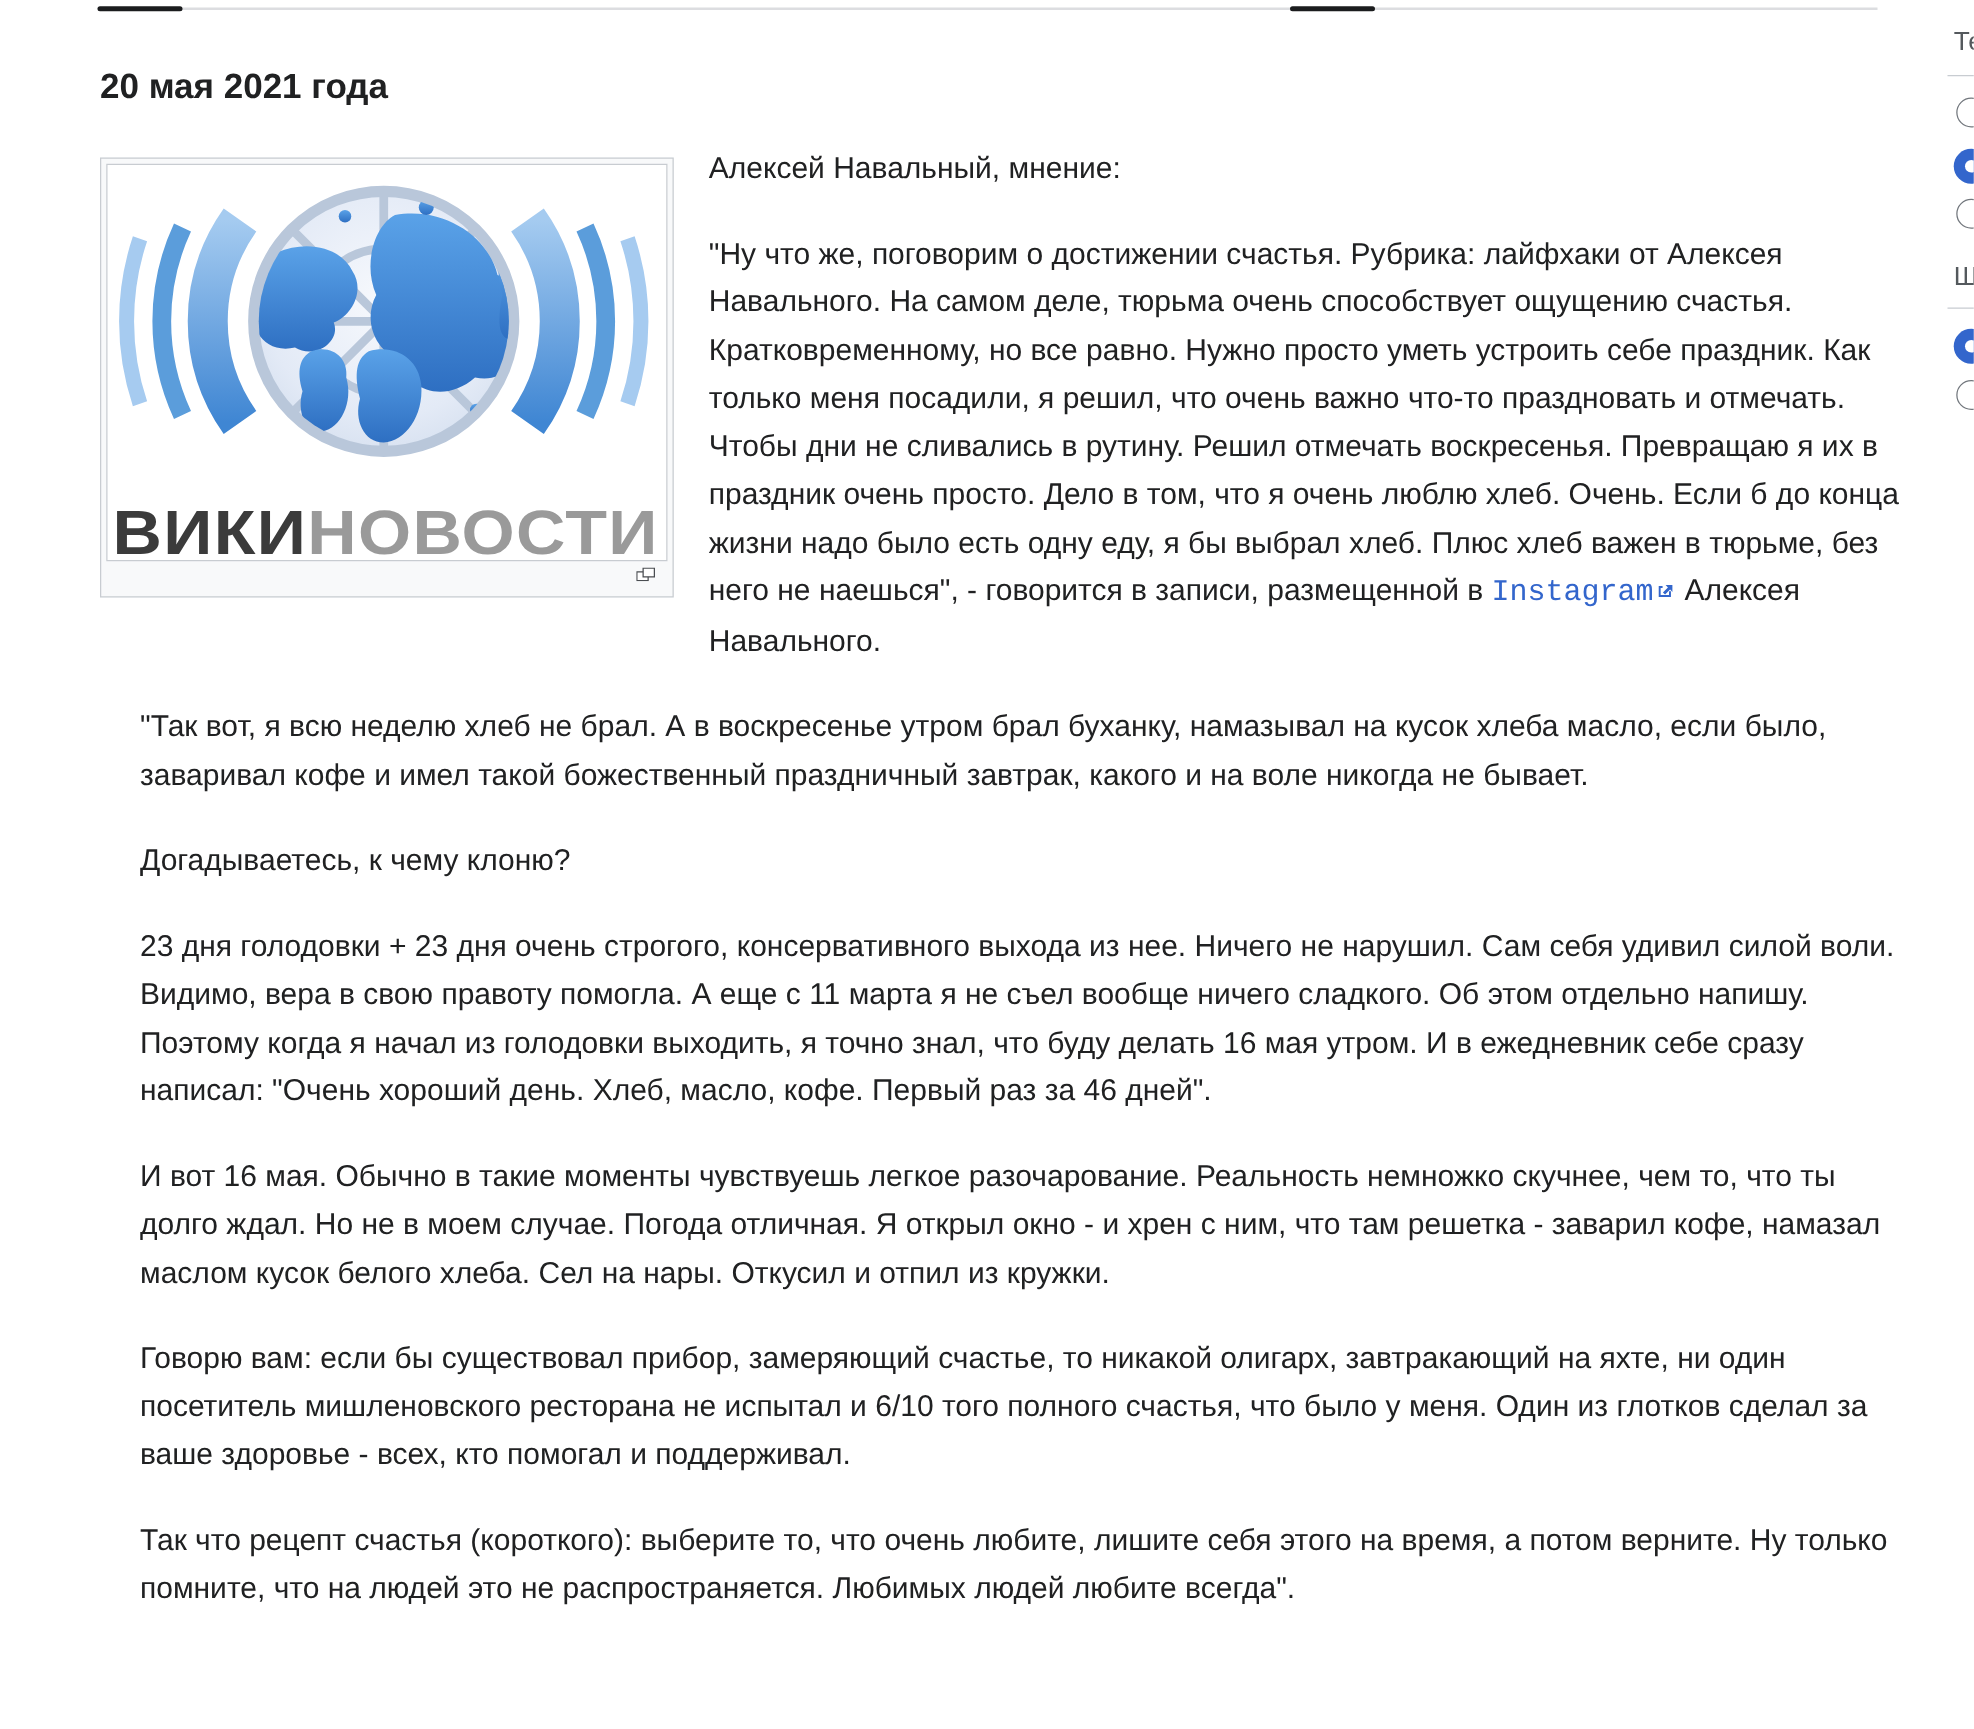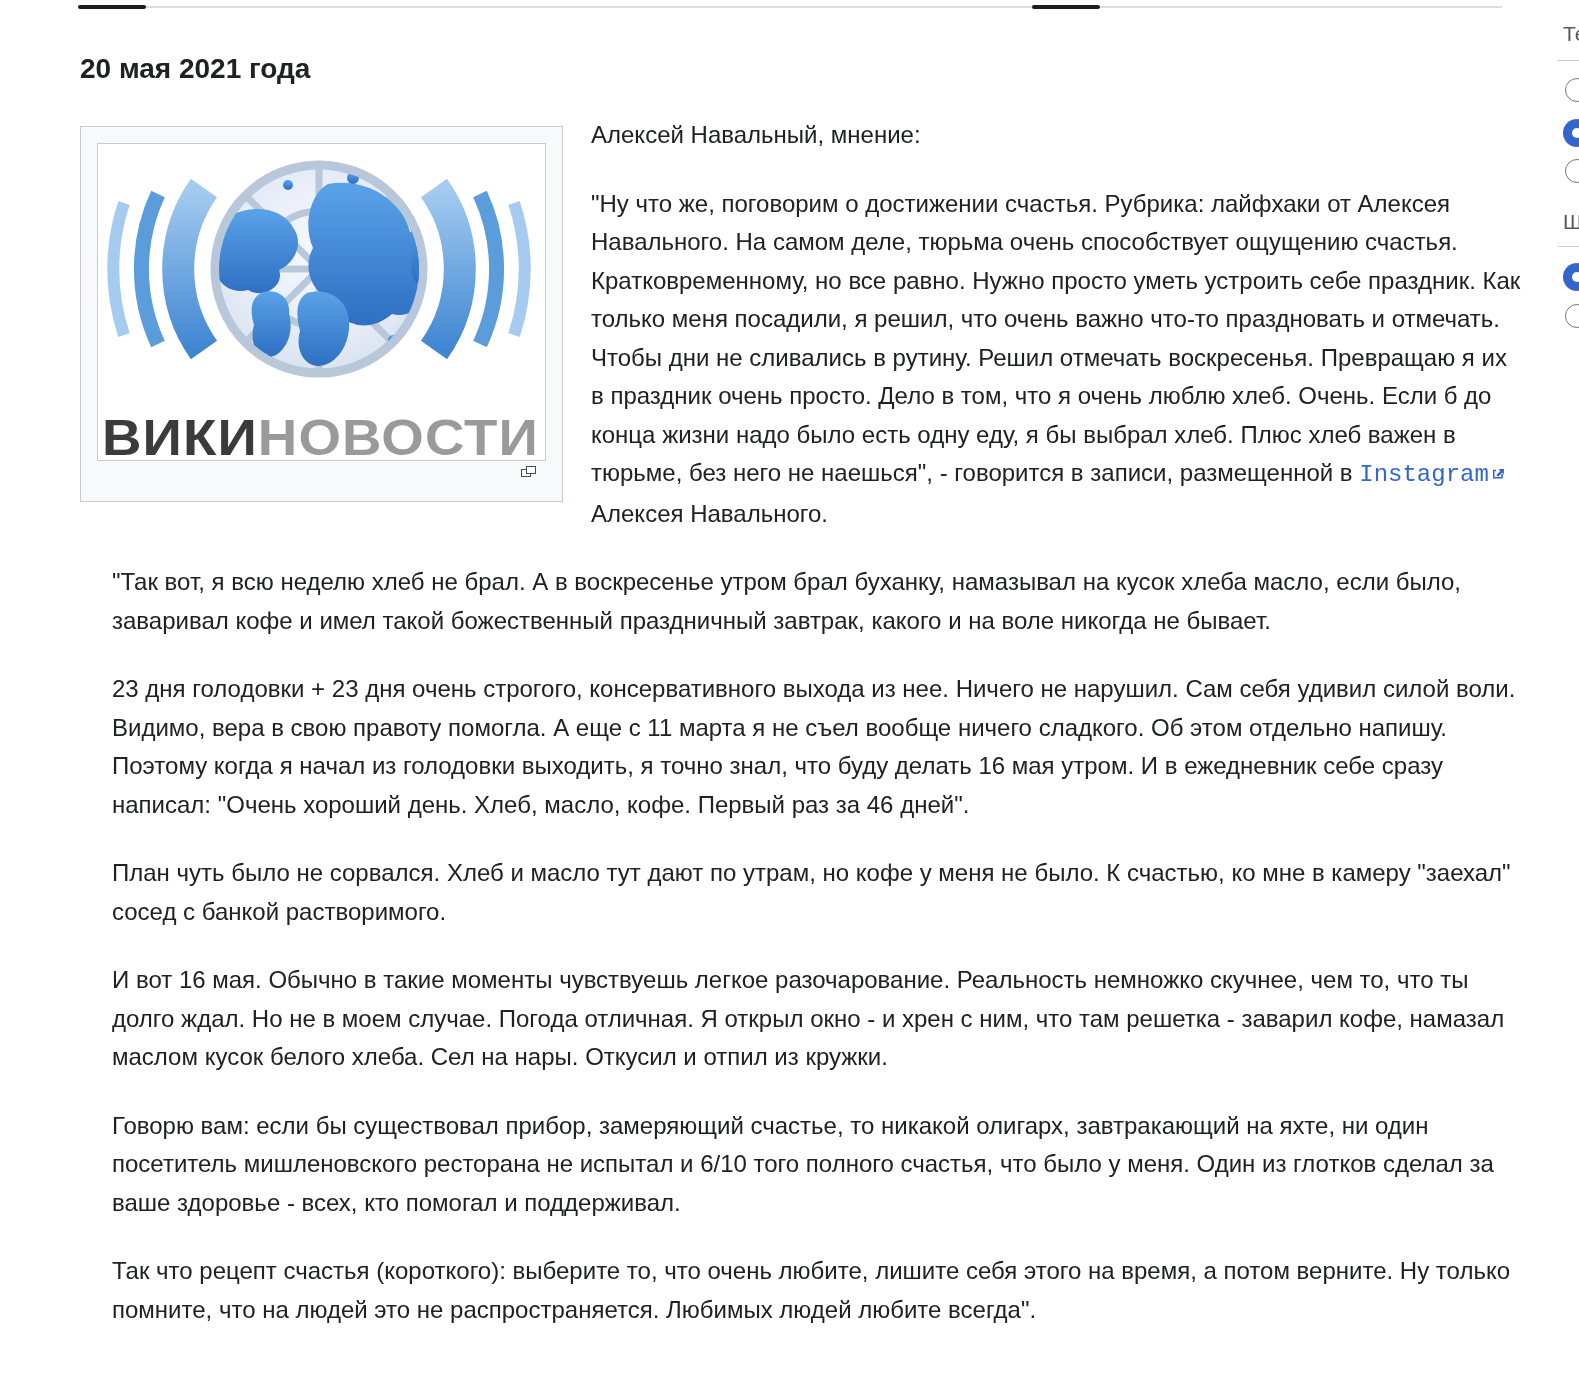--- a/index.html
+++ b/index.html
@@ -26,21 +26,21 @@
   }
   .article{margin-top:20px;font-size:24px;line-height:38.5px;}
   .article p{margin:30px 0;padding-left:32px;}
   .article p:first-child{margin-top:0;}
 
   a.ext-link{color:#3366cc;text-decoration:none;font-family:Liberation Mono, monospace;}
   .ext-icon{display:inline-block;vertical-align:baseline;margin:0 2px 0 3px;}
 
   
   figure.thumb{
-    float:left;margin:10px 28px 26px 0;padding:12px;
+    float:left;margin:10px 28px 26px 0;padding:0;
     border:1px solid #c8ccd1;background:#f8f9fa;
   }
   .thumb-pad{padding:4px;}
   .thumb-imgbox{border:1px solid #c8ccd1;background:#ffffff;width:447px;height:316px;display:block;}
   .thumb-caption{height:24px;position:relative;}
   .magnify{position:absolute;right:10px;top:5px;width:15px;height:11px;cursor:pointer;}
 
   
   .appearance{position:absolute;left:1557px;top:0;width:200px;}
   .appearance .ap-label{
@@ -147,22 +147,22 @@
     </figure>
 
     <p>Алексей Навальный, мнение:</p>
 
     <p><span>"Ну что же, поговорим о достижении счастья. Рубрика: лайфхаки от Алексея Навального. На самом деле, тюрьма очень способствует ощущению счастья. Кратковременному, но все равно. Нужно просто уметь устроить себе праздник. Как только меня посадили, я решил, что очень важно что-то праздновать и отмечать. Чтобы дни не сливались в рутину. Решил отмечать воскресенья. Превращаю я их в праздник очень просто. Дело в том, что я очень люблю хлеб. Очень. Если б до конца жизни надо было есть одну еду, я бы выбрал хлеб. Плюс хлеб важен в тюрьме, без него не наешься", - говорится в записи, размещенной в </span><a class="ext-link" href="#">Instagram</a><svg class="ext-icon" width="13" height="13" viewBox="0 0 12 12">
           <path fill="#3366cc" d="M6 1h5v5L9.3 4.3 5.6 8 4 6.4 7.7 2.7 6 1z"></path>
           <path fill="#3366cc" d="M2 3h3v1.5H3.5V10H10V7h1.5v4.5H2V3z" transform="translate(-1,-1.2) scale(0.95)"></path>
         </svg><span> Алексея Навального.</span></p>
 
     <p>"Так вот, я всю неделю хлеб не брал. А в воскресенье утром брал буханку, намазывал на кусок хлеба масло, если было, заваривал кофе и имел такой божественный праздничный завтрак, какого и на воле никогда не бывает.</p>
+    <p>Догадываетесь, к чему клоню?</p>
     <p>23 дня голодовки + 23 дня очень строгого, консервативного выхода из нее. Ничего не нарушил. Сам себя удивил силой воли. Видимо, вера в свою правоту помогла. А еще с 11 марта я не съел вообще ничего сладкого. Об этом отдельно напишу. Поэтому когда я начал из голодовки выходить, я точно знал, что буду делать 16 мая утром. И в ежедневник себе сразу написал: "Очень хороший день. Хлеб, масло, кофе. Первый раз за 46 дней".</p>
-    <p>План чуть было не сорвался. Хлеб и масло тут дают по утрам, но кофе у меня не было. К счастью, ко мне в камеру "заехал" сосед с банкой растворимого.</p>
     <p>И вот 16 мая. Обычно в такие моменты чувствуешь легкое разочарование. Реальность немножко скучнее, чем то, что ты долго ждал. Но не в моем случае. Погода отличная. Я открыл окно - и хрен с ним, что там решетка - заварил кофе, намазал маслом кусок белого хлеба. Сел на нары. Откусил и отпил из кружки.</p>
     <p>Говорю вам: если бы существовал прибор, замеряющий счастье, то никакой олигарх, завтракающий на яхте, ни один посетитель мишленовского ресторана не испытал и 6/10 того полного счастья, что было у меня. Один из глотков сделал за ваше здоровье - всех, кто помогал и поддерживал.</p>
     <p>Так что рецепт счастья (короткого): выберите то, что очень любите, лишите себя этого на время, а потом верните. Ну только помните, что на людей это не распространяется. Любимых людей любите всегда".</p>
   </div>
 </div>
 
 <aside class="appearance">
   <div class="ap-label l1">Те</div>
   <div class="divider d1"></div>
   <span class="radio r1"></span>

